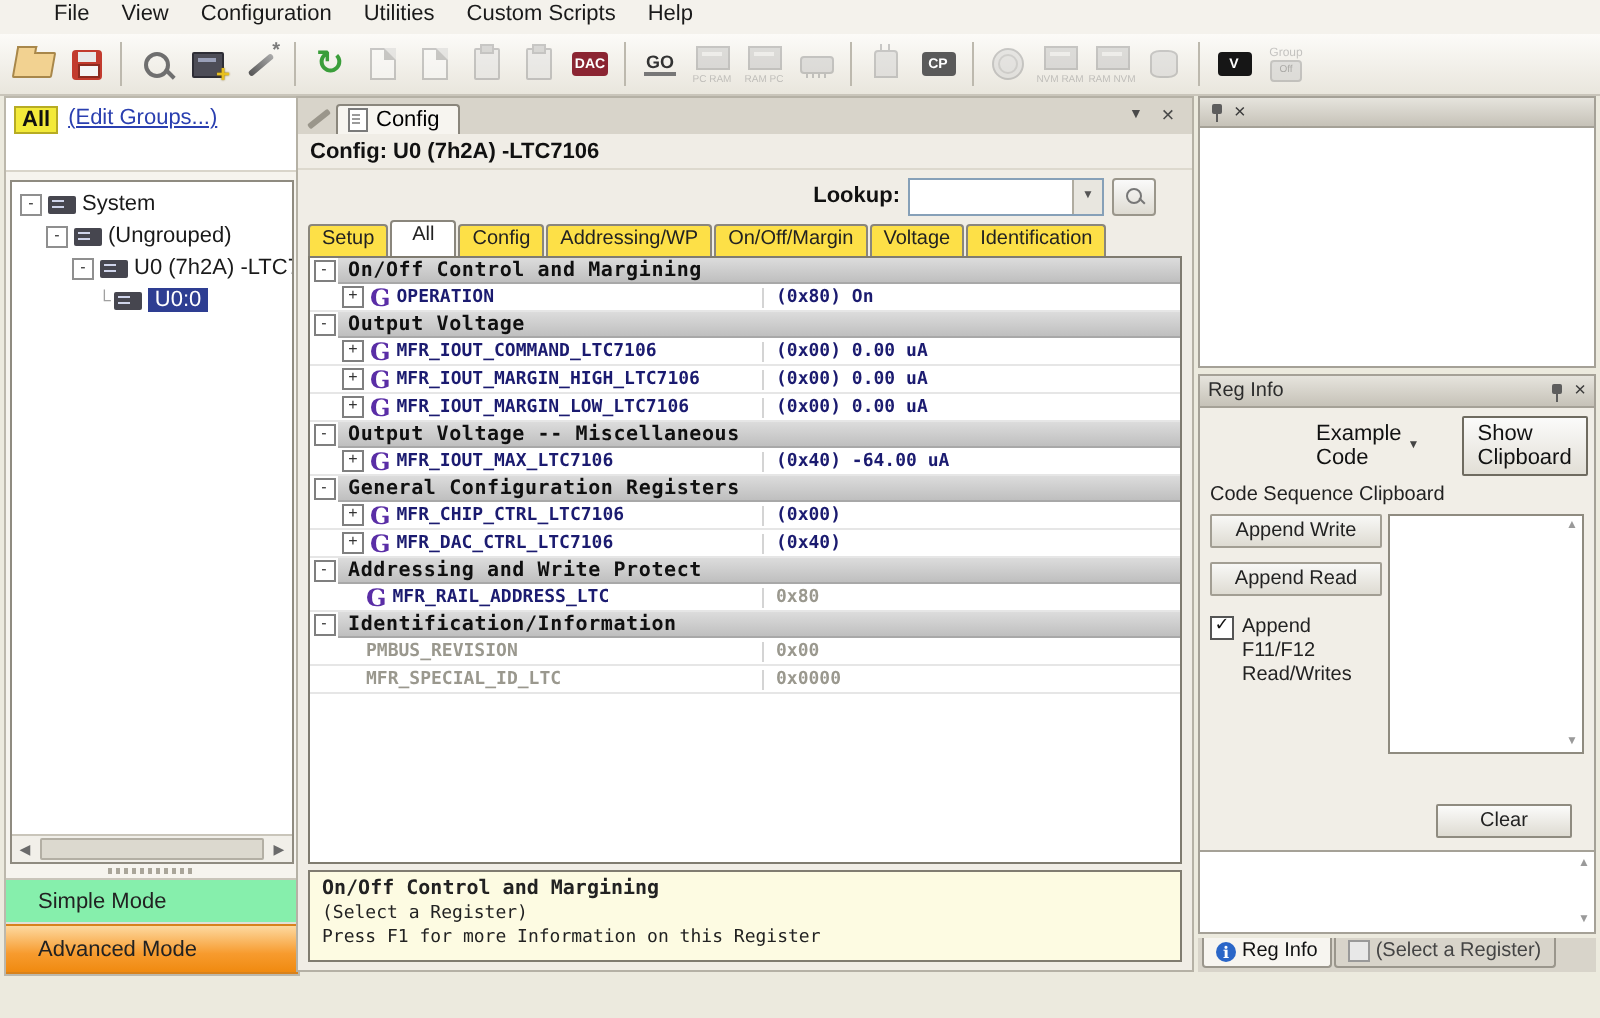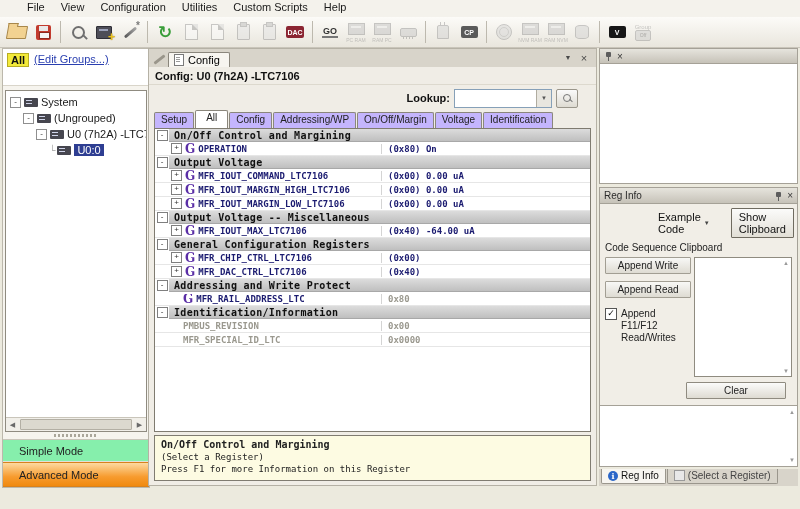--- a/index.html
+++ b/index.html
@@ -84,21 +84,21 @@
   #tab-close{right:6px;font-size:11px;}
   .panel-title{font-weight:bold;padding:3px 6px 2px;color:#111;border-bottom:1px solid #ddd9ce;flex:none;}
   .lookup-row{height:26px;display:flex;justify-content:flex-end;align-items:center;gap:4px;padding-right:18px;flex:none;}
   .lookup-label{font-weight:bold;color:#111;}
   .lookup-combo{width:96px;height:17px;background:#fff;border:1px solid #86a0b8;position:relative;}
   .combo-arrow{position:absolute;right:0;top:0;bottom:0;width:14px;background:#e8e6df;border-left:1px solid #b0aca0;font-style:normal;font-size:6px;color:#555;display:flex;align-items:center;justify-content:center;}
   .lookup-btn{width:20px;height:17px;background:linear-gradient(#fafafa,#dedbd2);border:1px solid #9a968b;border-radius:2px;display:flex;align-items:center;justify-content:center;}
   .mag-s{width:6px;height:6px;border:1px solid #777;border-radius:50%;position:relative;display:inline-block;}
   .mag-s::after{content:"";position:absolute;left:5px;top:5px;width:4px;height:1px;background:#777;transform:rotate(45deg);}
   #regtabs{display:flex;padding-left:5px;align-items:flex-end;height:17px;flex:none;}
-  .reg-tab{border:1px solid #8a867c;border-bottom:none;background:#c4b5fd;padding:1px 6px;font-size:10px;border-radius:2px 2px 0 0;margin-right:1px;color:#222;height:13px;box-sizing:content-box;}
+  .reg-tab{border:1px solid #8a867c;border-bottom:none;background:#fde047;padding:1px 6px;font-size:10px;border-radius:2px 2px 0 0;margin-right:1px;color:#222;height:13px;box-sizing:content-box;}
   .reg-tab.active{background:#fff;height:15px;padding:1px 10px;position:relative;z-index:2;}
   .gridwrap{flex:1;margin:0 5px;background:#fff;border:1px solid #7f7b70;overflow:hidden;position:relative;}
   .secrow{display:flex;height:13px;}
   .colcell{width:14px;background:#fff;display:flex;align-items:center;justify-content:center;flex:none;}
   .mbox{width:9px;height:9px;border:1px solid #7f7f7f;background:#fff;font:8px/7px "Liberation Sans",sans-serif;text-align:center;color:#333;flex:none;}
   .mbox-space{width:9px;flex:none;}
   .sectitle{flex:1;background:linear-gradient(#dcdcdc,#bfbfbf);border-bottom:1px solid #a8a8a8;font:bold 10px/13px "DejaVu Sans Mono",monospace;color:#101010;padding-left:5px;letter-spacing:.3px;}
   .regrow{display:flex;height:13px;border-bottom:1px solid #e6e6e6;align-items:center;}
   .ncell{width:226px;display:flex;align-items:center;gap:3px;padding-left:16px;box-sizing:border-box;flex:none;overflow:hidden;}
   .gico{color:#5a2ea6;font:bold 12px/10px "DejaVu Serif",serif;flex:none;}
@@ -129,21 +129,21 @@
   .ri-heading{font-size:10px;color:#222;margin:2px 0 4px;}
   .ri-cols{display:flex;gap:5px;}
   .ri-left{width:84px;flex:none;}
   .btn2{display:block;width:84px;background:linear-gradient(#f8f8f6,#deDBD2);background:linear-gradient(#f8f8f6,#dedbd2);border:1px solid #a29e93;padding:2px 0;text-align:center;color:#222;margin-bottom:7px;border-radius:1px;font-size:10px;}
   .cbrow{display:flex;gap:4px;margin-top:10px;align-items:flex-start;}
   .cbox{width:10px;height:10px;border:1px solid #555;background:#fff;font:9px/9px "DejaVu Sans",sans-serif;text-align:center;color:#111;flex:none;}
   .cblabel{font-size:10px;color:#222;line-height:12px;}
   .lbx{flex:1;height:118px;background:#fff;border:1px solid #8f8b80;position:relative;}
   .sarr{position:absolute;right:2px;font-size:6px;color:#9a9a9a;}
   .clear-row{display:flex;justify-content:flex-end;padding:5px 6px 4px 0;gap:4px;}
-  .clearbtn{width:66px;background:linear-gradient(#fbfbfa,#dedbd2);border:1px solid #8f8b80;padding:2px 16px;text-align:center;color:#222;border-radius:1px;font-size:10px;}
+  .clearbtn{width:66px;background:linear-gradient(#fbfbfa,#dedbd2);border:1px solid #8f8b80;padding:2px 0;text-align:center;color:#222;border-radius:1px;font-size:10px;margin-top:20px;}
   .codeview{flex:1;background:#fff;border-top:1px solid #a5a197;position:relative;}
   #btabs{height:17px;display:flex;padding-left:2px;gap:1px;background:#d8d4ca;align-items:flex-start;flex:none;margin-top:2px;}
   .btab{display:flex;gap:3px;align-items:center;padding:1px 6px 2px;font-size:10px;border:1px solid #9a968c;border-top:none;border-radius:0 0 2px 2px;background:#d8d4ca;color:#444;}
   .btab.active{background:#f7f5f0;color:#111;}
   .iico{width:10px;height:10px;border-radius:50%;background:#2a66c8;color:#fff;font:bold 8px/10px "DejaVu Serif",serif;text-align:center;flex:none;}
   .gico2{width:9px;height:9px;border:1px solid #999;background:#e8e8e8;flex:none;}
 </style>
 </head>
 <body>
 

